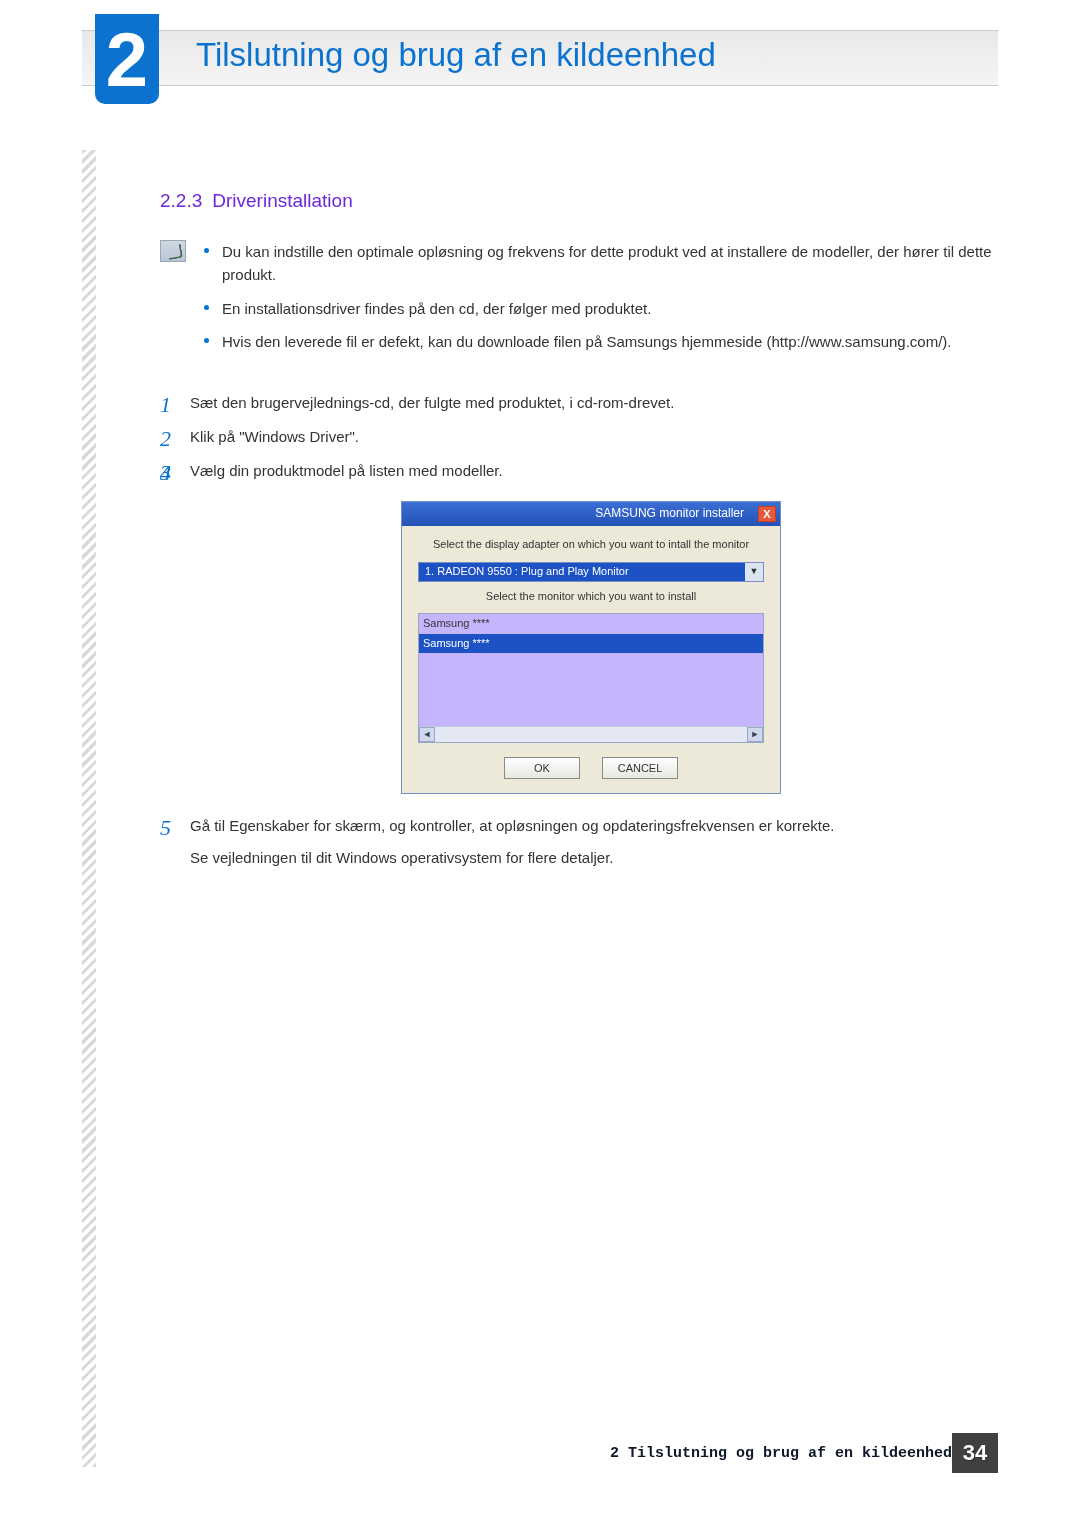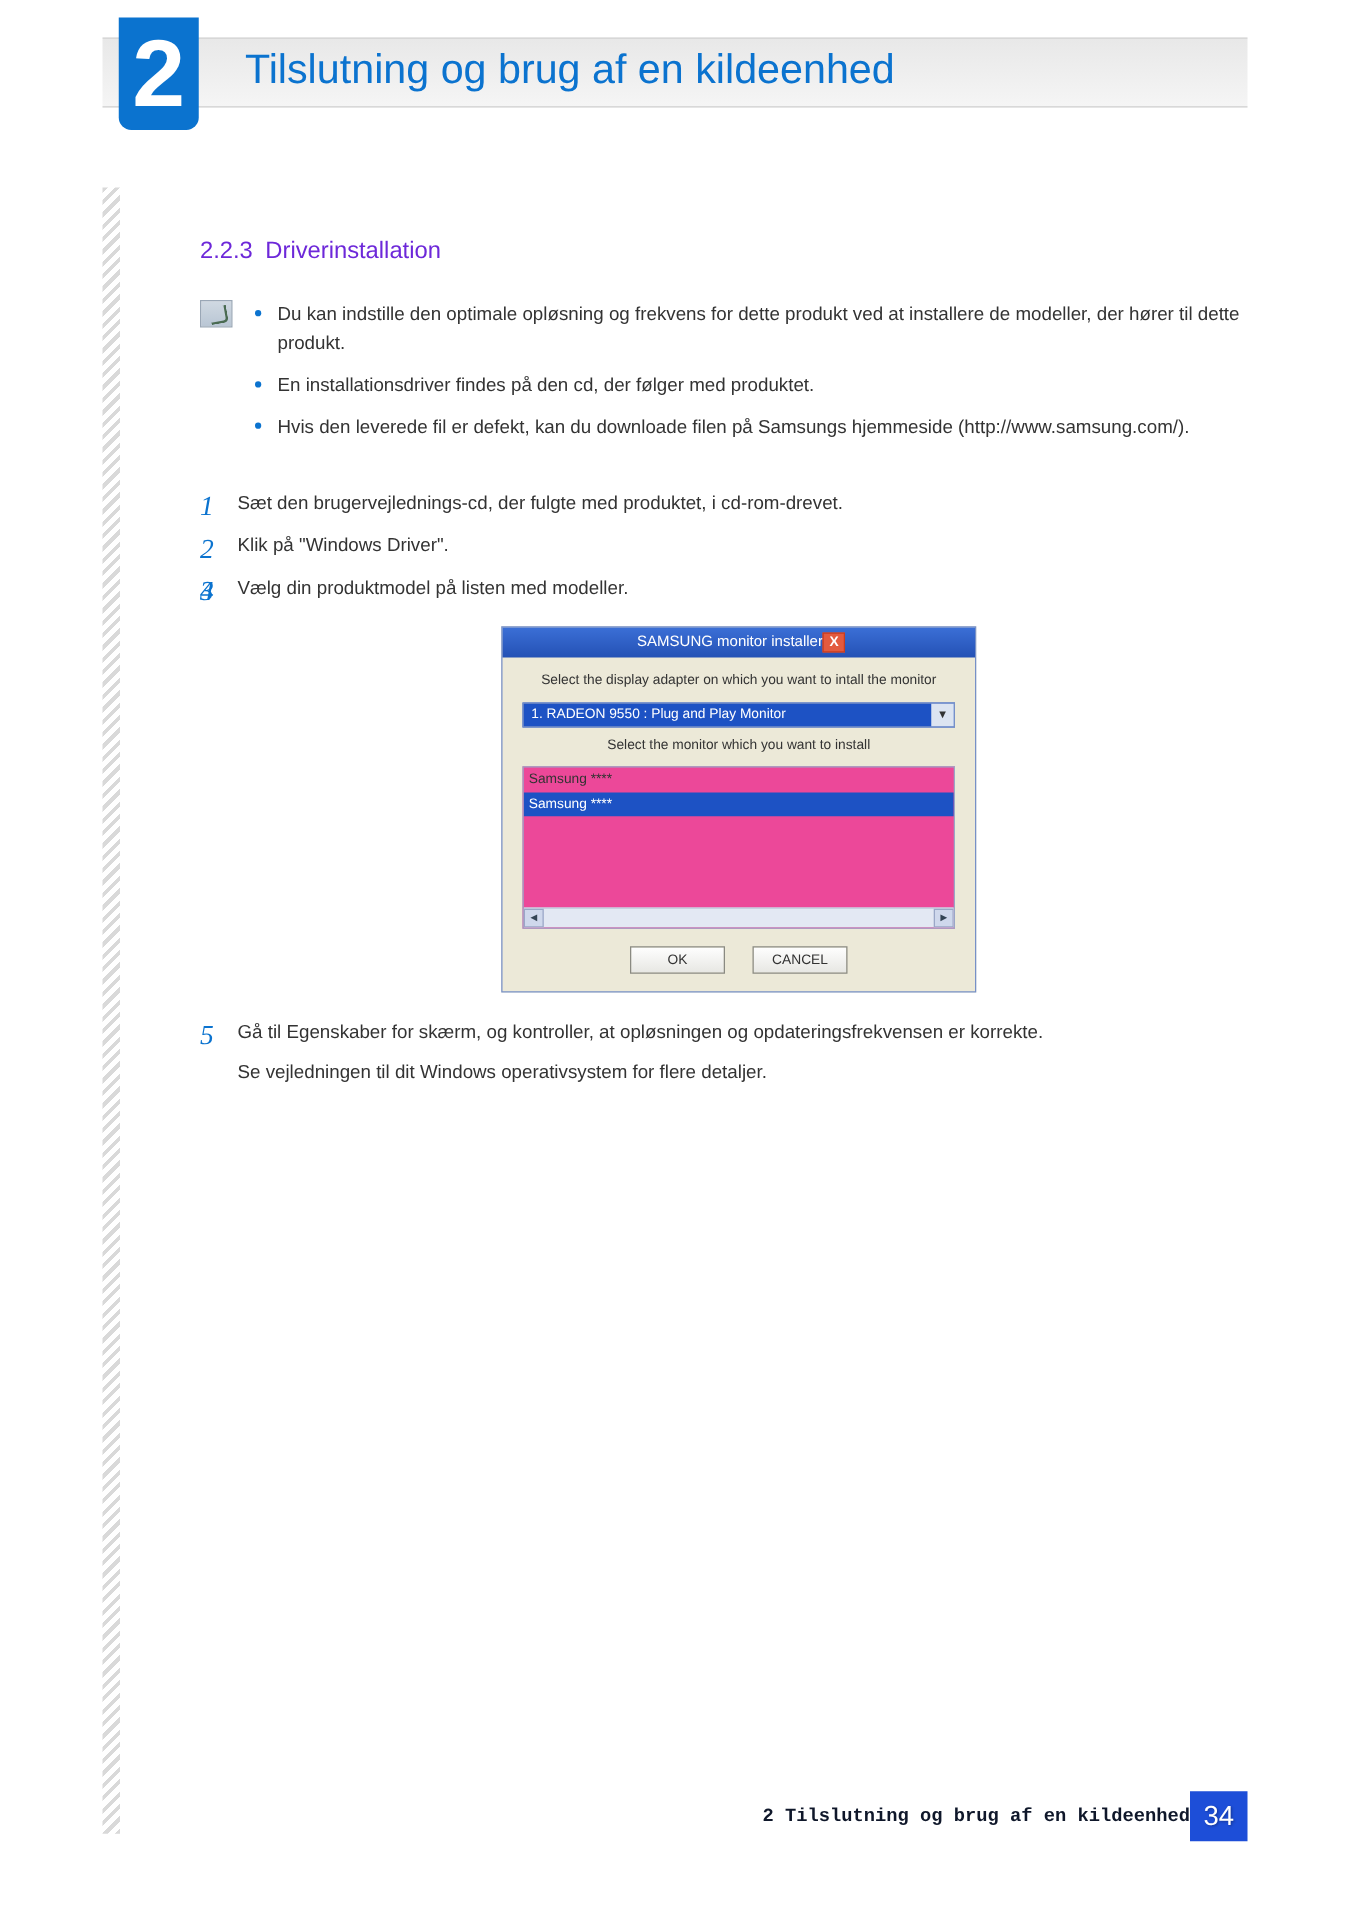--- a/index.html
+++ b/index.html
@@ -151,22 +151,23 @@
     margin: 18px auto 20px;
     border: 1px solid #7790c7;
     background: #ece9d8;
     font-family: Tahoma, Arial, sans-serif;
   }
   .installer-titlebar {
     height: 24px;
     background: linear-gradient(#3b6fd6, #2451b5);
     display: flex;
     align-items: center;
-    justify-content: center;
+    justify-content: flex-end;
     padding: 0 4px 0 8px;
+    gap: 14px;
   }
   .installer-titlebar-text {
     color: #fff;
     font-size: 12px;
   }
   .close-btn {
     width: 18px;
     height: 16px;
     background: #e35a3f;
     border: 1px solid #c73c20;
@@ -200,21 +201,21 @@
     height: 18px;
     background: #dce4f1;
     color: #333;
     display: flex;
     align-items: center;
     justify-content: center;
     font-size: 9px;
   }
   .installer-listbox {
     border: 1px solid #9aa7c7;
-    background: #ec4899;
+    background: #c4b5fd;
     height: 130px;
     overflow: hidden;
     position: relative;
   }
   .installer-list-row {
     font-size: 11px;
     padding: 1px 4px;
     color: #333;
     white-space: nowrap;
   }
@@ -269,24 +270,24 @@
   .footer-text {
     color: #0f172a;
     font-size: 15px;
     font-weight: bold;
     padding-right: 0;
     font-family: Liberation Mono, monospace;
   }
   .footer-page {
     width: 46px;
     height: 40px;
-    background: #1d4ed8;
+    background: #404040;
     color: #fff;
     font-size: 22px;
-    font-weight: normal;
+    font-weight: bold;
     display: flex;
     align-items: center;
     justify-content: center;
     text-shadow: 1px 1px 2px rgba(0,0,0,.3);
   }
 </style>
 </head>
 <body>
 
 <div class="header-bar"></div>

